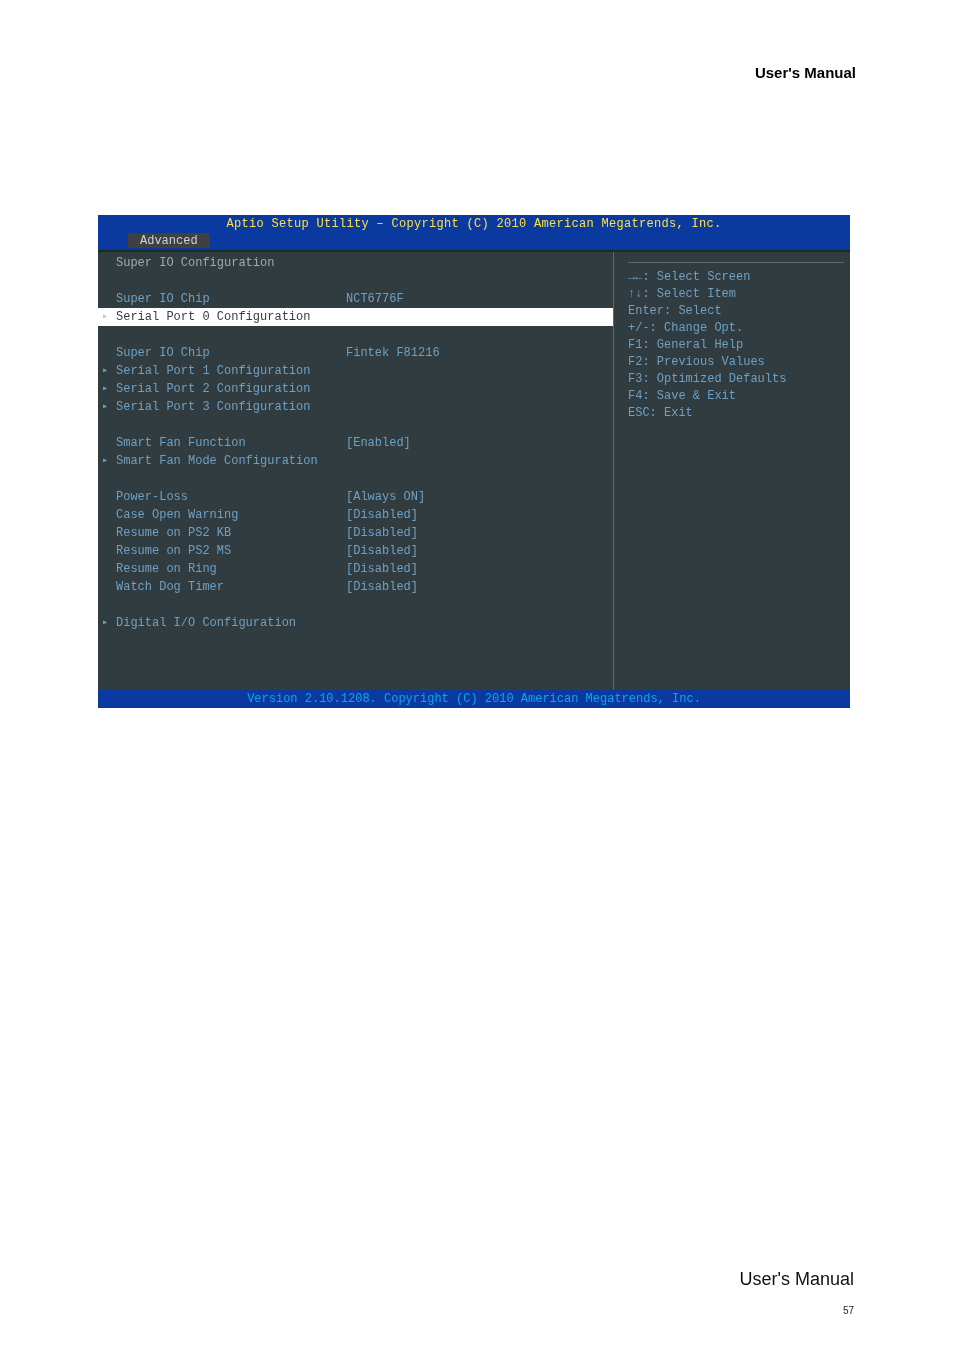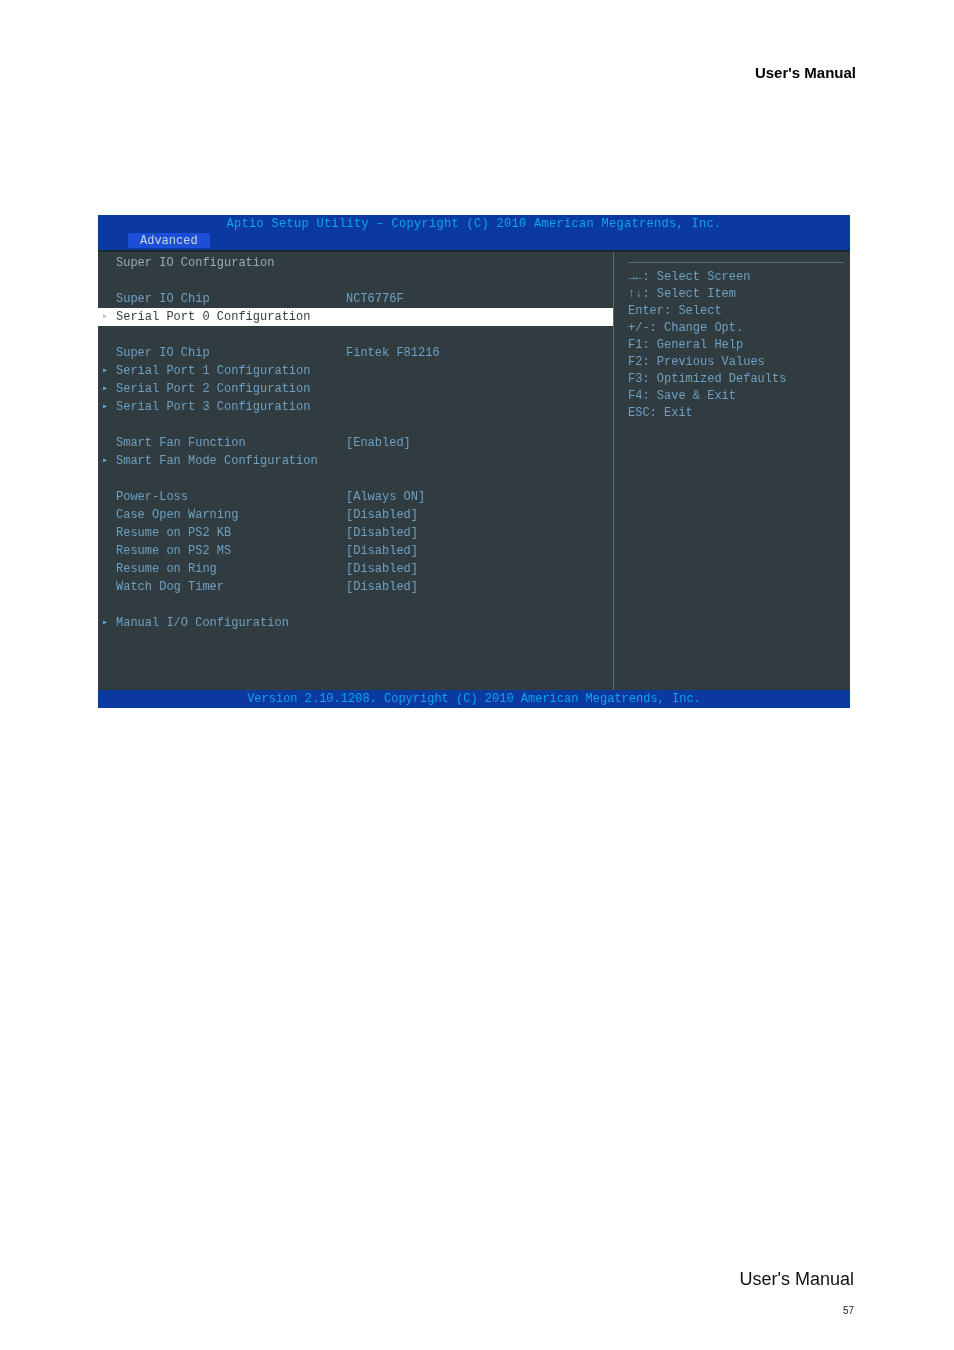--- a/index.html
+++ b/index.html
@@ -27,32 +27,32 @@
     position: absolute;
     top: 215px;
     left: 98px;
     width: 752px;
     font-family: "Courier New", monospace;
     font-size: 12px;
     color: #6fa0c4;
   }
   .title-bar {
     background: #0a3aa0;
-    color: #0ea5e9;
+    color: #fde047;
     text-align: center;
     padding: 2px 0;
     letter-spacing: 0.3px;
   }
   .tab-row {
     background: #0a3aa0;
     padding: 0 30px 2px 30px;
   }
   .tab {
     display: inline-block;
-    background: #1d4ed8;
+    background: #404040;
     color: #c7d6d8;
     padding: 1px 12px 0 12px;
     border-radius: 3px 3px 0 0;
   }
   .body-area {
     display: flex;
     background: #303c3f;
     border-top: 2px solid #1b2a2c;
     gap: 8px;
   }
@@ -220,21 +220,21 @@
               <span class="val">[Disabled]</span>
             </div>
             <div class="row">
               <span class="mark"></span>
               <span class="lbl">Watch Dog Timer</span>
               <span class="val">[Disabled]</span>
             </div>
             <div class="spacer"></div>
             <div class="row">
               <span class="mark">▸</span>
-              <span class="lbl">Manual I/O Configuration</span>
+              <span class="lbl">Digital I/O Configuration</span>
               <span class="val"></span>
             </div>
           </div>
       </div>
       <div class="right-pane">
         <div class="keys-area" id="keys-mount">
             <div>→←: Select Screen</div>
             <div>↑↓: Select Item</div>
             <div>Enter: Select</div>
             <div>+/-: Change Opt.</div>

